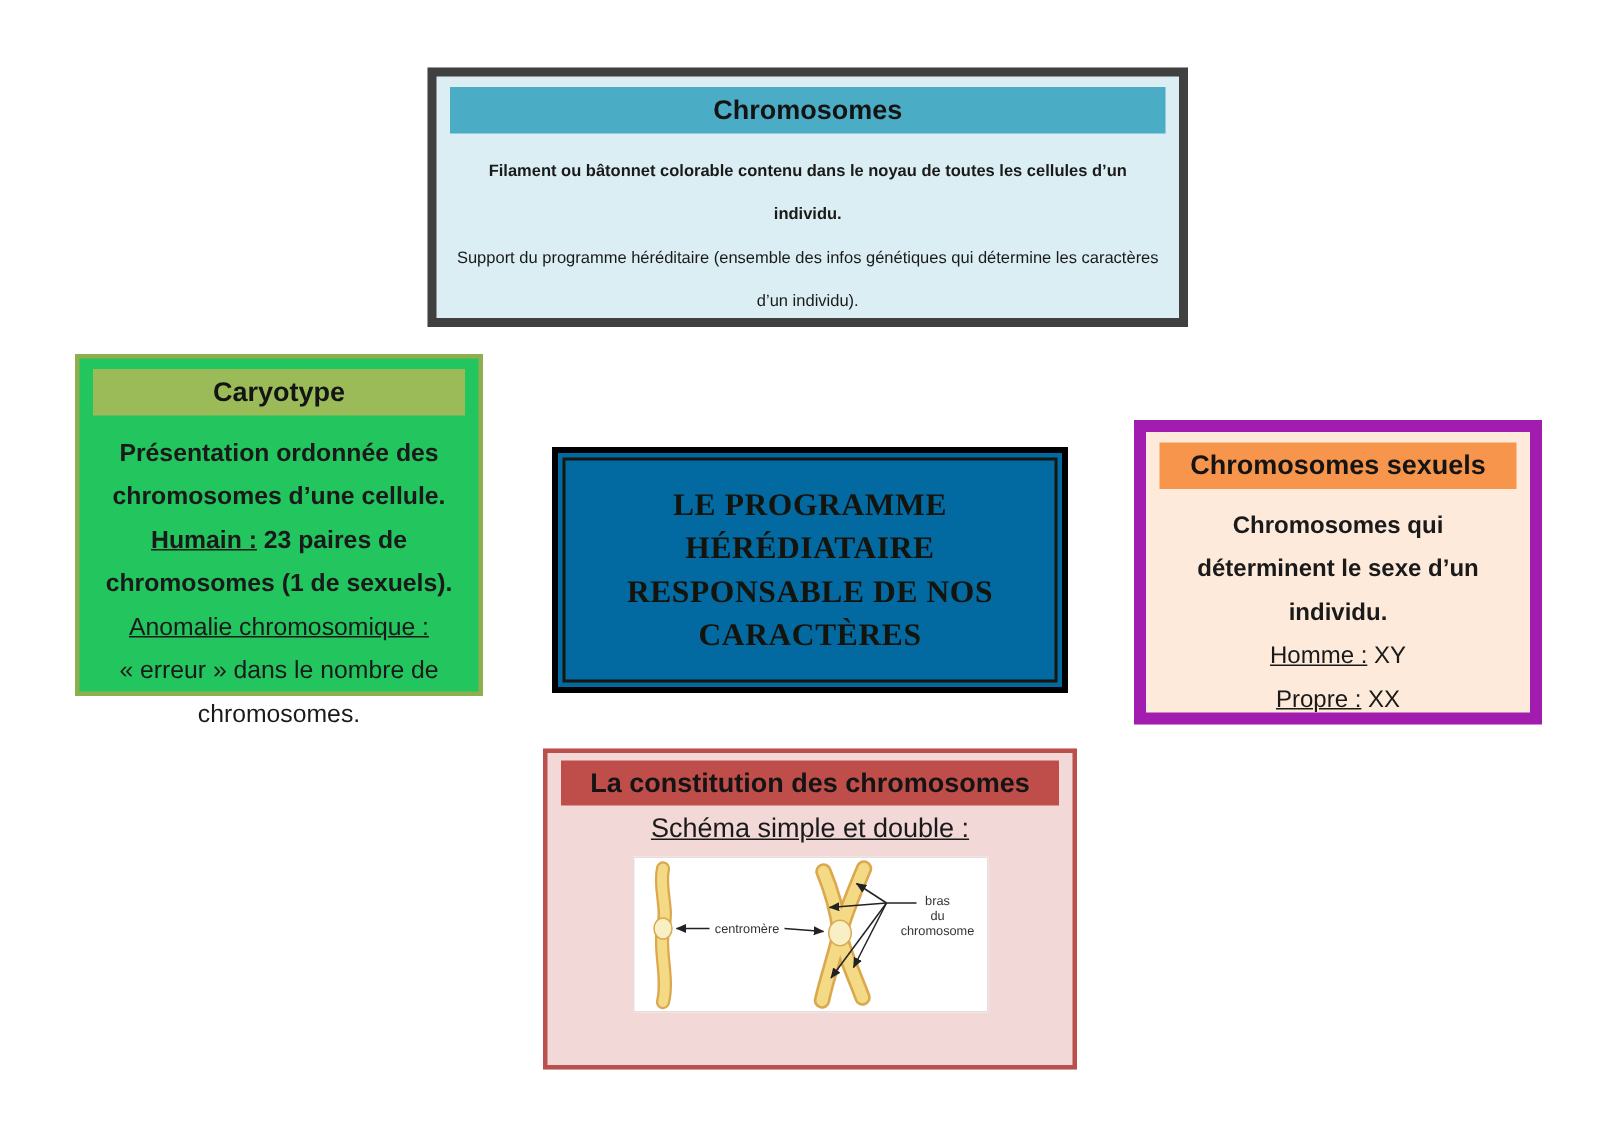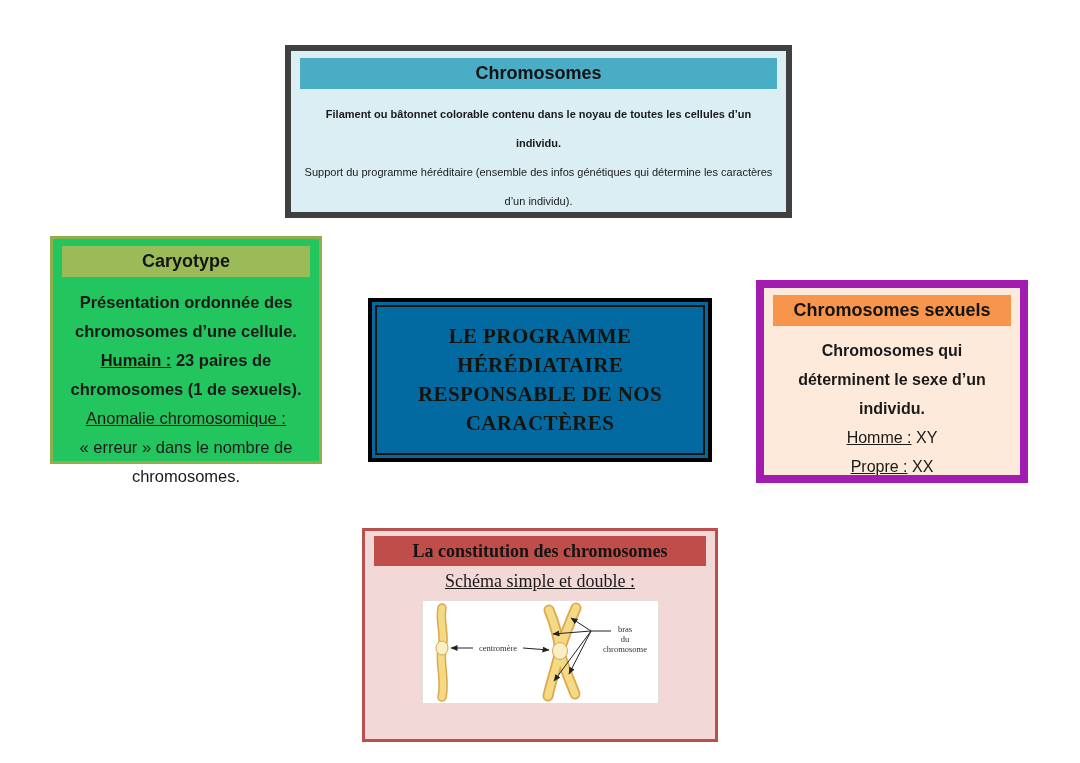--- a/index.html
+++ b/index.html
@@ -54,22 +54,22 @@
   
   #box-sexuels{
     left:756px;top:280px;width:272px;height:203px;
     background:#fdeada;border:8px solid #a21caf;
   }
   #box-sexuels .band{margin:7px 9px 0 9px;background:#f6954b;}
   #box-sexuels .body-text{margin-top:10px;padding:0 20px;font-size:16px;line-height:29px;}
 
   
   #box-constitution{
-    left:362px;top:528px;width:356px;height:214px;
-    background:#f2d8d7;border:3px solid #b9504d;font-family:Liberation Serif, serif;
+    left:362px;top:499px;width:356px;height:214px;
+    background:#f2d8d7;border:3px solid #b9504d;
   }
   #box-constitution .band{margin:5px 9px 0 9px;background:#bf4e4a;height:30px;}
   #box-constitution .line-adn{margin-top:8px;font-size:17px;line-height:26px;text-align:center;}
   #box-constitution .line-schema{font-size:18px;line-height:30px;text-align:center;}
   #box-constitution .diagram-wrap{margin-top:4px;text-align:center;}
   #box-constitution svg{background:#ffffff;border:1px solid #e7dddc;}
 </style>
 </head>
 <body>
 

